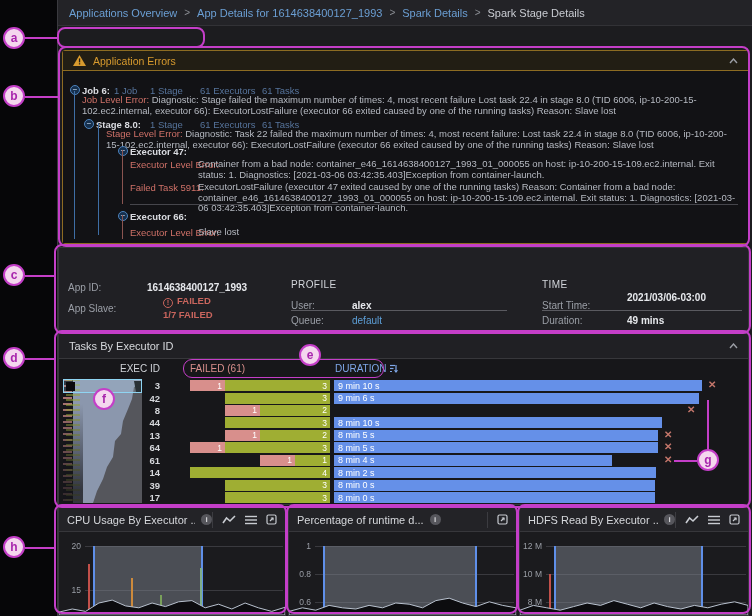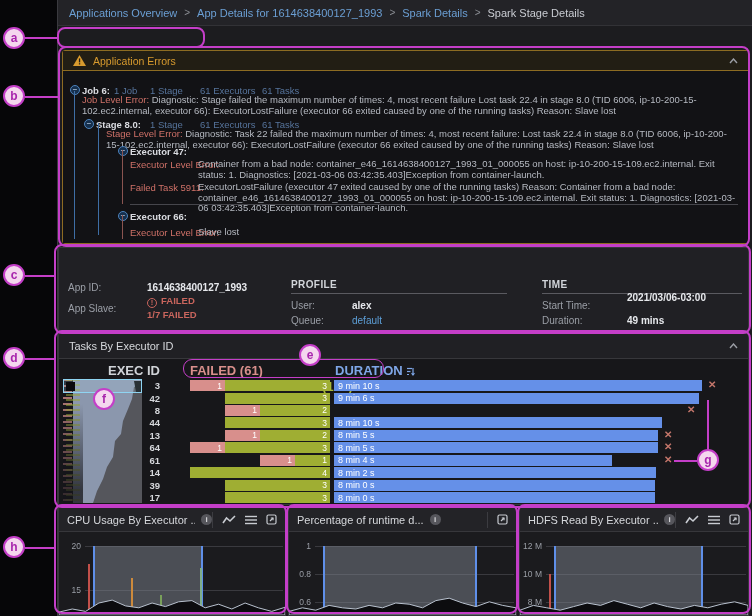--- a/index.html
+++ b/index.html
@@ -47,32 +47,32 @@
   .vline { position:absolute; width:1px; }
   .vline.blue { background:#3e6ea5; }
   .vline.salmon { background:#8a5450; }
   .hsep { position:absolute; height:1px; background:#46464c; }
 
   
   .query-panel { left:0; top:247px; width:691px; height:84px; }
   .q-abs { position:absolute; font-size:10px; white-space:nowrap; }
   .q-label { color:#9b9fa7; }
   .q-value { color:#e6e8ec; font-weight:bold; }
-  .q-col-head { color:#d2d5da; font-size:10px; font-weight:bold; letter-spacing:.4px;
-    border-bottom:1px solid #5a5a60; padding-bottom:3px; }
-  .failed-red { color:#c9655d; font-weight:bold; font-size:9.5px; }
+  .q-col-head { color:#d2d5da; font-size:10px; font-weight:normal; letter-spacing:.4px;
+    border-bottom:1px solid #5a5a60; padding-bottom:20px; }
+  .failed-red { color:#c9655d; font-weight:bold; font-size:9.5px;margin-left:16px; }
   .fail-ic { display:inline-flex; width:10px; height:10px; border-radius:50%;
     border:1px solid #c9655d; color:#c9655d; font-size:7.5px; align-items:center;
     justify-content:center; margin-right:4px; vertical-align:-1px; font-weight:bold; }
   .link-blue { color:#5d9fd8; cursor:pointer; }
 
   
   .tasks-panel { left:0; top:333px; width:691px; height:172px; }
   .tasks-body { position:absolute; left:0; top:25px; right:0; bottom:0; background:#17171a; }
-  .col-head { position:absolute; font-size:13px; font-weight:bold; white-space:nowrap; }
+  .col-head { position:absolute; font-size:10px; font-weight:normal; white-space:nowrap; }
   .task-row { position:absolute; left:0; right:0; height:11px; }
   .exec-id { position:absolute; left:40px; width:61px; text-align:right; font-size:9.5px;
     font-weight:bold; color:#d5d7db; top:0; }
   .stack-zone { position:absolute; left:131px; width:140px; top:0; bottom:0;
     display:flex; justify-content:flex-end; }
   .seg { height:11px; display:flex; align-items:center; justify-content:flex-end;
     font-size:8.5px; color:#fff; padding-right:3px; cursor:pointer; }
   .seg.failed { background:#d88f8c; color:#fff; }
   .seg.succ { background:#9fae33; }
   .dur-bar { position:absolute; left:275px; top:0; height:11px; background:#6590e8;

